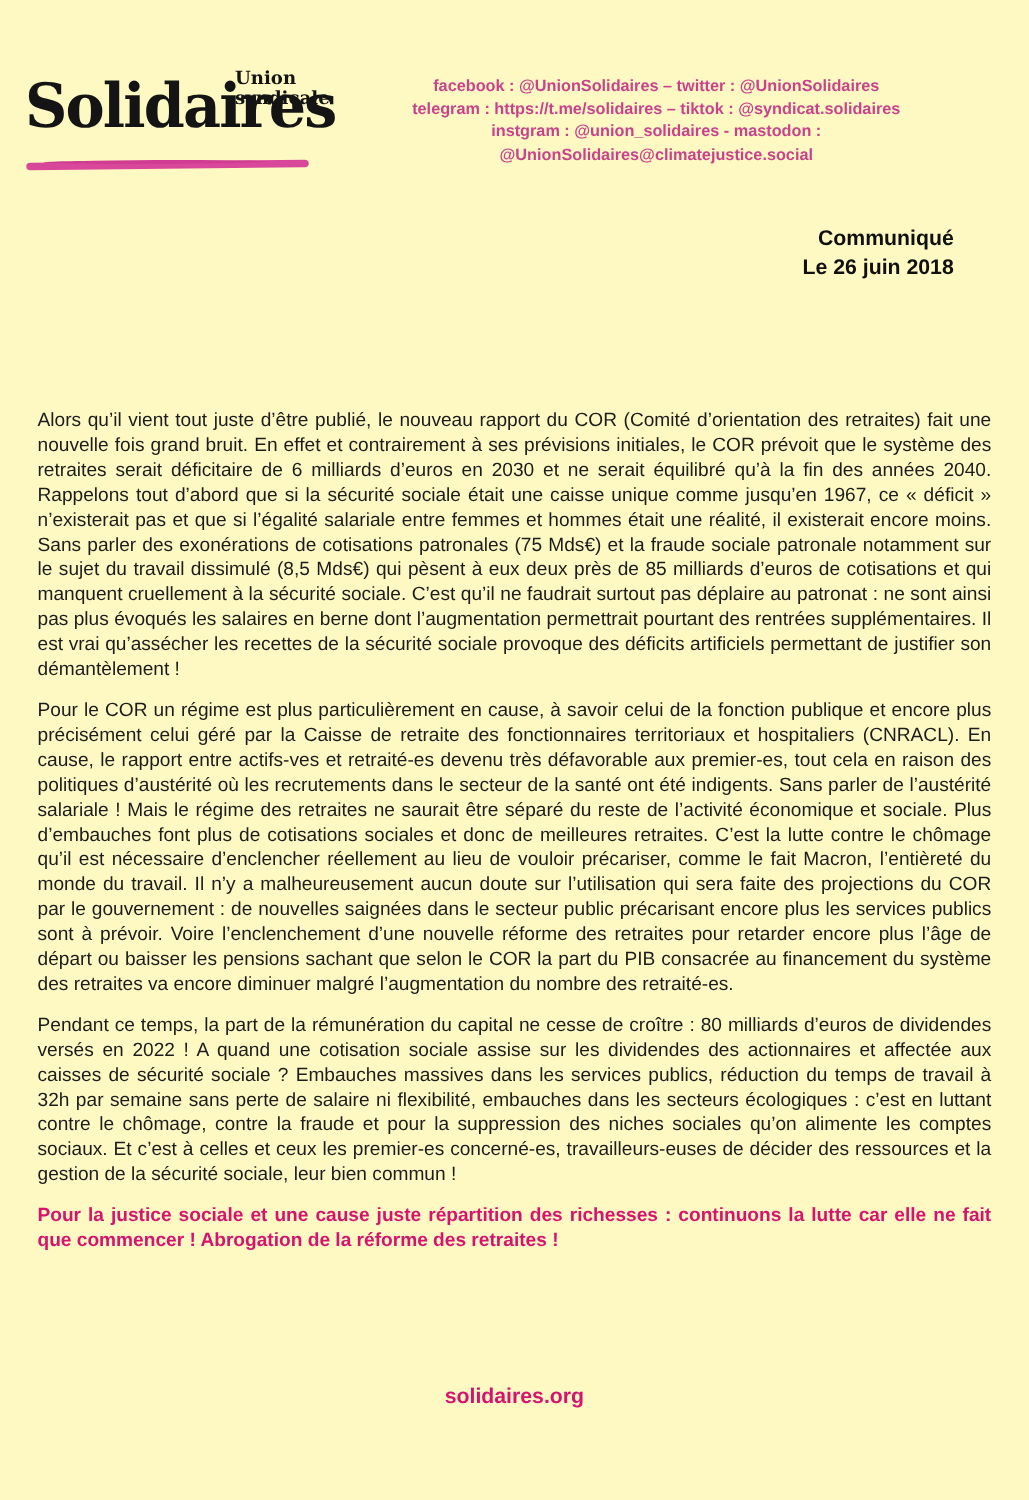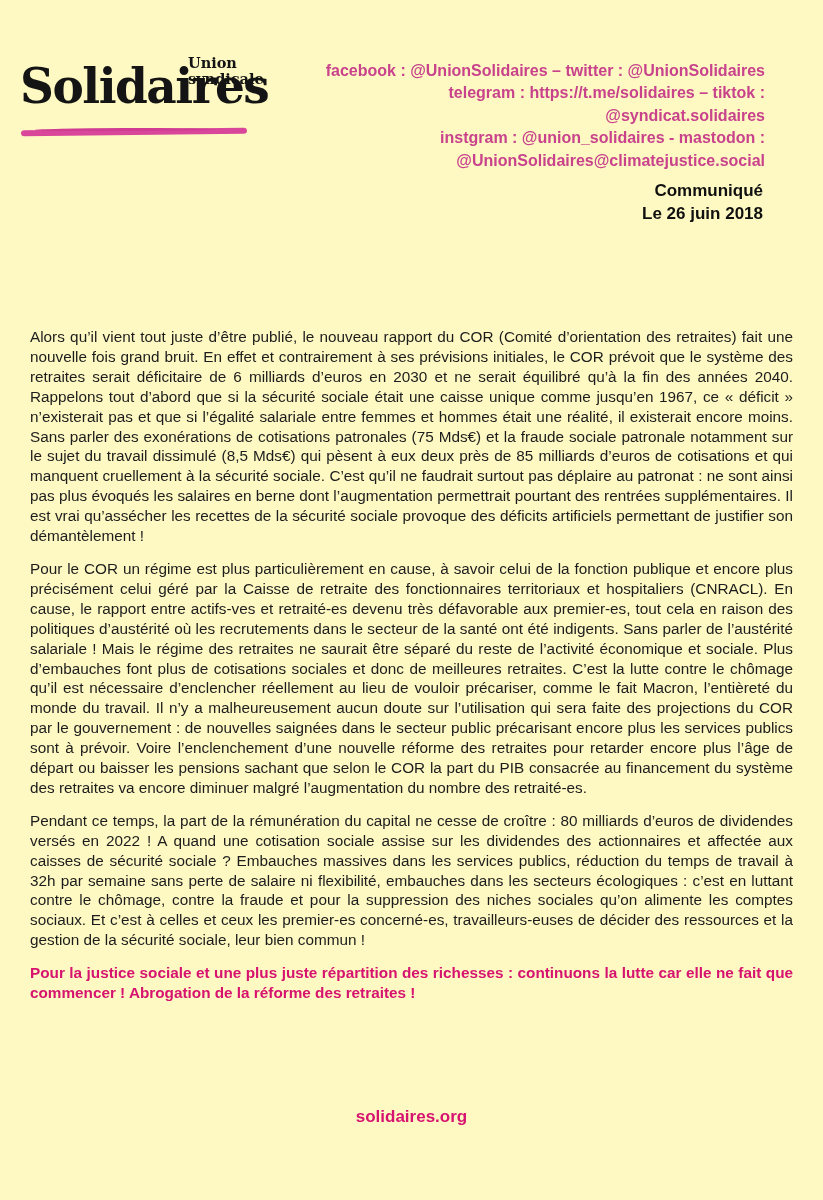--- a/index.html
+++ b/index.html
@@ -36,22 +36,22 @@
   }
   .logo-brush::after {
     content:""; position:absolute; left:14px; top:-1px; width:180px; height:3px;
     background:#cf3c92; border-radius:50%;
     transform:rotate(0.4deg);
   }
 
   
   .social {
     position:absolute; right:58px; top:60px; width:480px;
-    text-align:right;
-    color:#c8428c; font-size:16px; font-weight:bold; line-height:1.4;
+    text-align:center;
+    color:#c8428c; font-size:13px; font-weight:bold; line-height:1.4;
   }
 
   
   .doc-meta {
     position:absolute; right:60px; top:137px;
     text-align:right;
     color:#101010; font-size:17px; font-weight:bold; line-height:1.33;margin-top:43px;
   }
 
   
@@ -104,18 +104,18 @@
   <div class="doc-meta">
     <div>Communiqué</div>
     <div>Le 26 juin 2018</div>
   </div>
 
 
   <div class="body-text">
     <p>Alors qu’il vient tout juste d’être publié, le nouveau rapport du COR (Comité d’orientation des retraites) fait une nouvelle fois grand bruit. En effet et contrairement à ses prévisions initiales, le COR prévoit que le système des retraites serait déficitaire de 6 milliards d’euros en 2030 et ne serait équilibré qu’à la fin des années 2040. Rappelons tout d’abord que si la sécurité sociale était une caisse unique comme jusqu’en 1967, ce « déficit » n’existerait pas et que si l’égalité salariale entre femmes et hommes était une réalité, il existerait encore moins. Sans parler des exonérations de cotisations patronales (75 Mds€) et la fraude sociale patronale notamment sur le sujet du travail dissimulé (8,5 Mds€) qui pèsent à eux deux près de 85 milliards d’euros de cotisations et qui manquent cruellement à la sécurité sociale. C’est qu’il ne faudrait surtout pas déplaire au patronat : ne sont ainsi pas plus évoqués les salaires en berne dont l’augmentation permettrait pourtant des rentrées supplémentaires. Il est vrai qu’assécher les recettes de la sécurité sociale provoque des déficits artificiels permettant de justifier son démantèlement !</p>
     <p>Pour le COR un régime est plus particulièrement en cause, à savoir celui de la fonction publique et encore plus précisément celui géré par la Caisse de retraite des fonctionnaires territoriaux et hospitaliers (CNRACL). En cause, le rapport entre actifs-ves et retraité-es devenu très défavorable aux premier-es, tout cela en raison des politiques d’austérité où les recrutements dans le secteur de la santé ont été indigents. Sans parler de l’austérité salariale ! Mais le régime des retraites ne saurait être séparé du reste de l’activité économique et sociale. Plus d’embauches font plus de cotisations sociales et donc de meilleures retraites. C’est la lutte contre le chômage qu’il est nécessaire d’enclencher réellement au lieu de vouloir précariser, comme le fait Macron, l’entièreté du monde du travail. Il n’y a malheureusement aucun doute sur l’utilisation qui sera faite des projections du COR par le gouvernement : de nouvelles saignées dans le secteur public précarisant encore plus les services publics sont à prévoir. Voire l’enclenchement d’une nouvelle réforme des retraites pour retarder encore plus l’âge de départ ou baisser les pensions sachant que selon le COR la part du PIB consacrée au financement du système des retraites va encore diminuer malgré l’augmentation du nombre des retraité-es.</p>
     <p>Pendant ce temps, la part de la rémunération du capital ne cesse de croître : 80 milliards d’euros de dividendes versés en 2022 ! A quand une cotisation sociale assise sur les dividendes des actionnaires et affectée aux caisses de sécurité sociale ? Embauches massives dans les services publics, réduction du temps de travail à 32h par semaine sans perte de salaire ni flexibilité, embauches dans les secteurs écologiques : c’est en luttant contre le chômage, contre la fraude et pour la suppression des niches sociales qu’on alimente les comptes sociaux. Et c’est à celles et ceux les premier-es concerné-es, travailleurs-euses de décider des ressources et la gestion de la sécurité sociale, leur bien commun !</p>
-    <p class="closing">Pour la justice sociale et une plus juste répartition des richesses : continuons la lutte car elle ne fait que commencer ! Abrogation de la réforme des retraites !</p>
+    <p class="closing">Pour la justice sociale et une cause juste répartition des richesses : continuons la lutte car elle ne fait que commencer ! Abrogation de la réforme des retraites !</p>
   </div>
 
   <div class="site-footer">solidaires.org</div>
 
 </div>
 
 </body></html>

